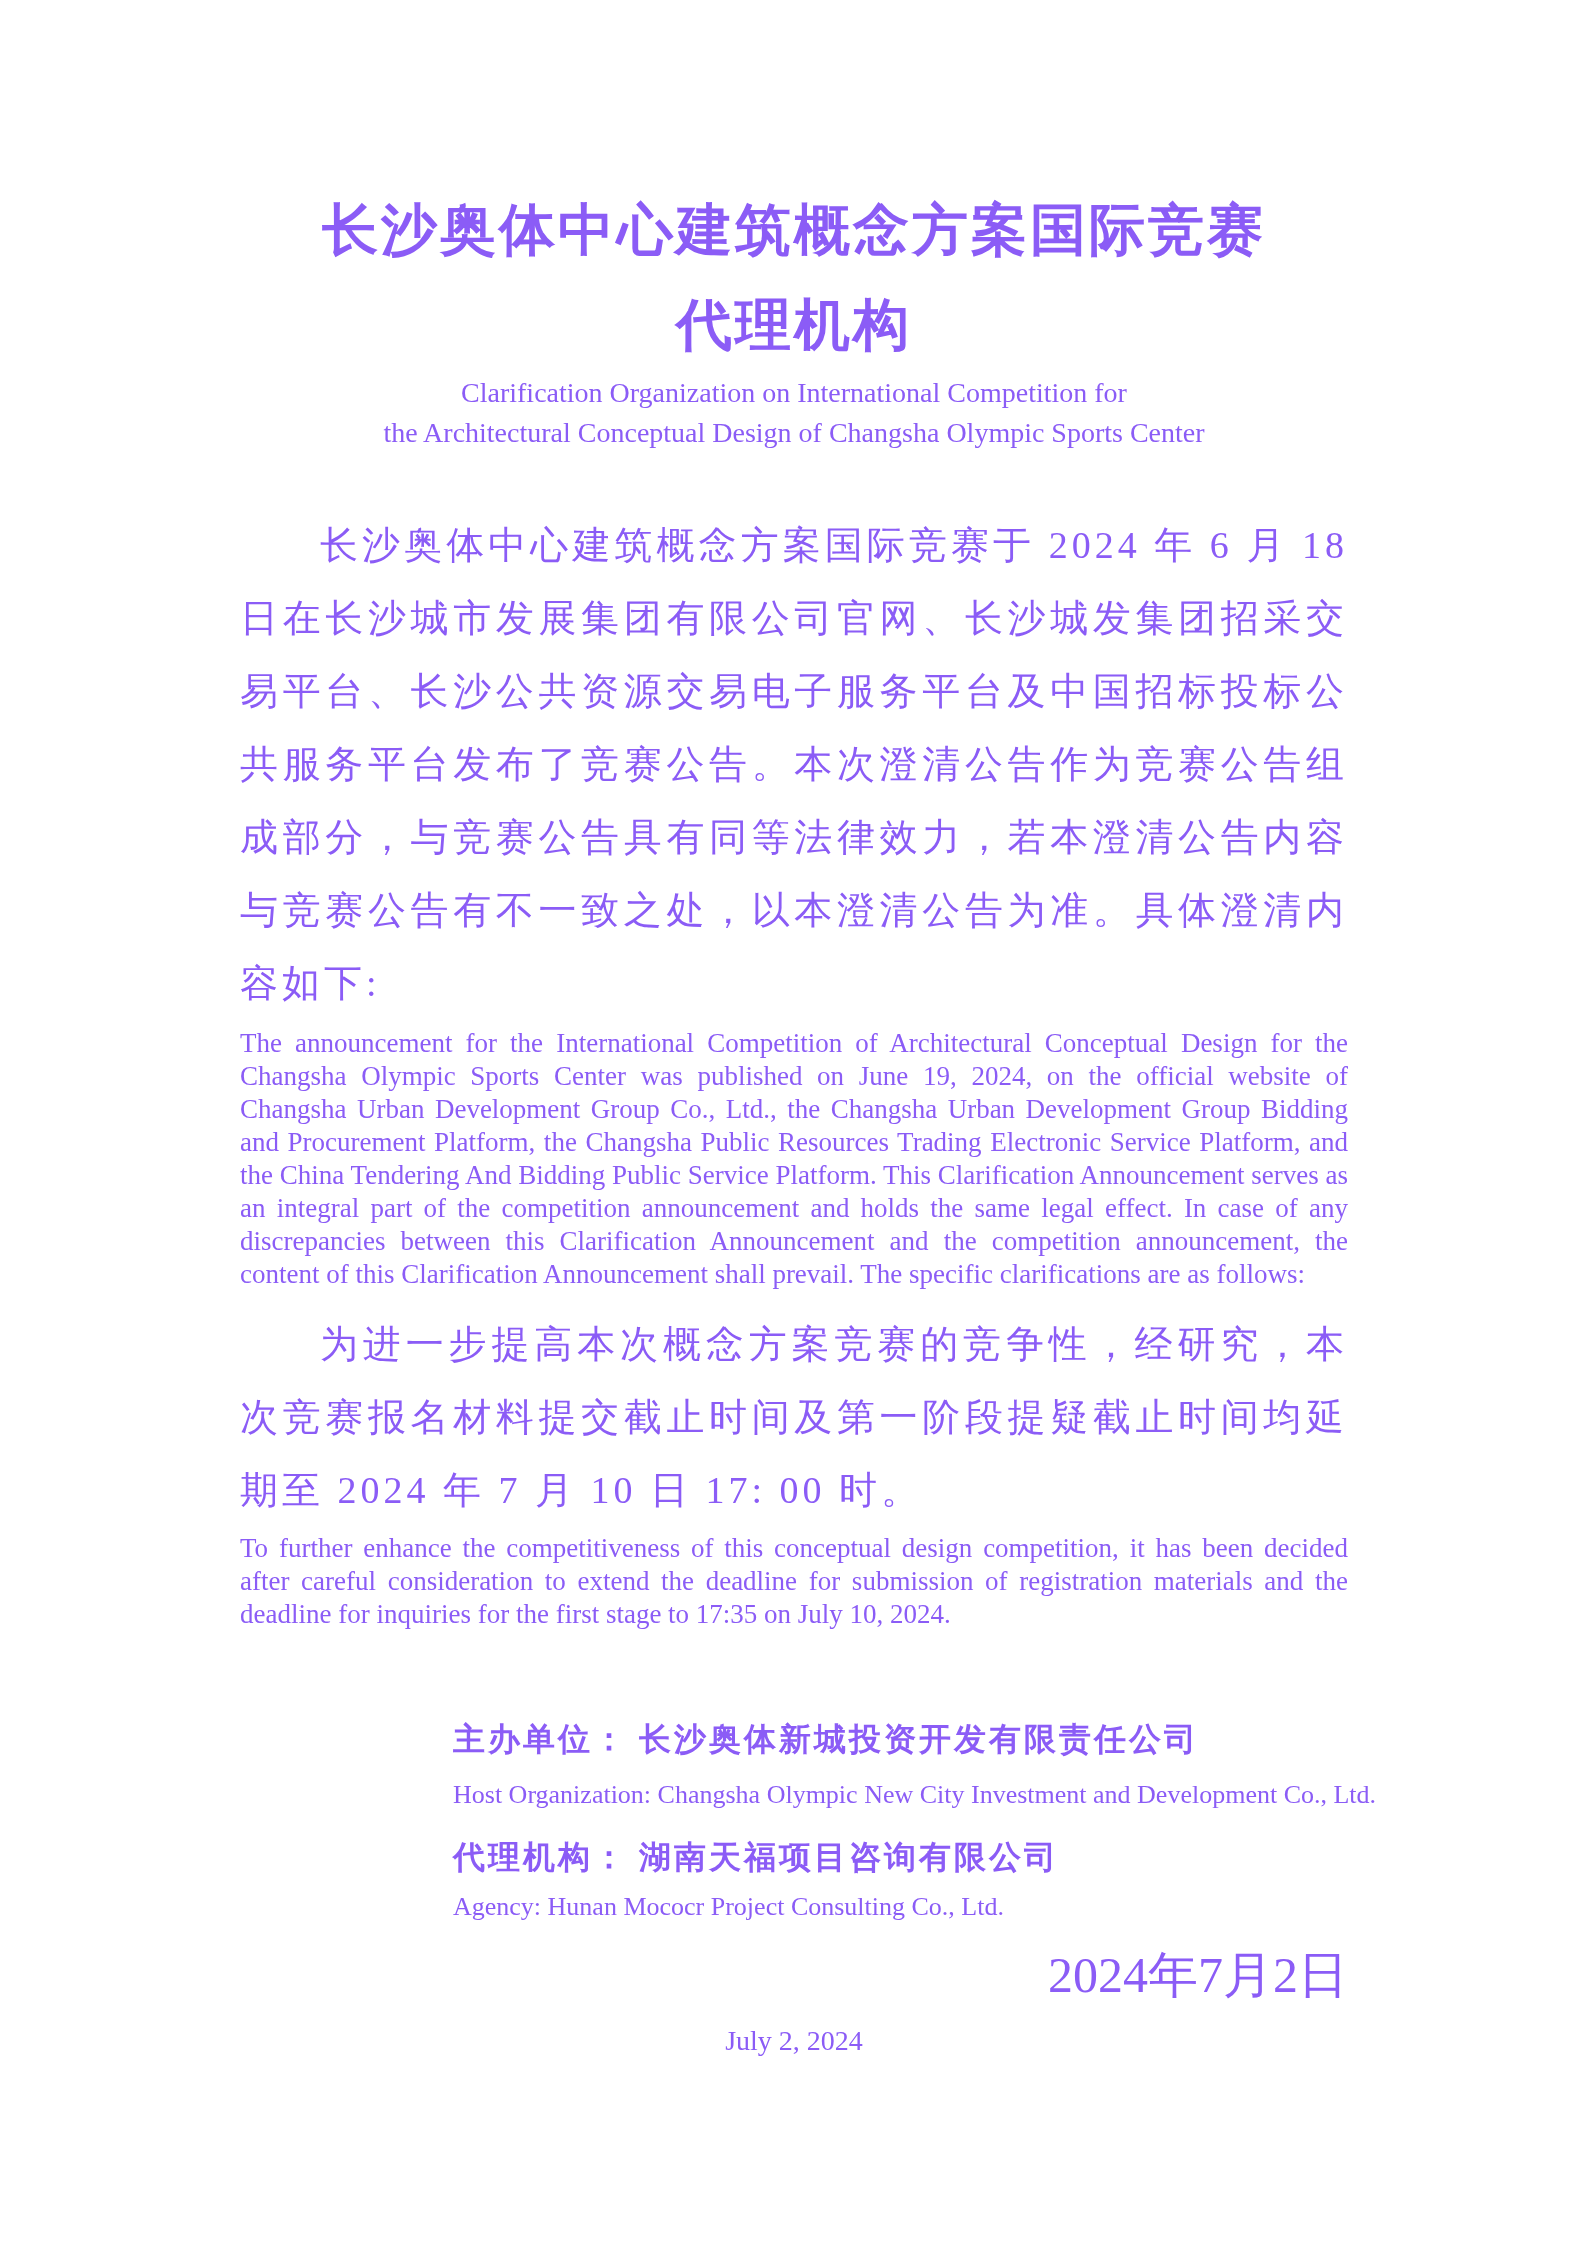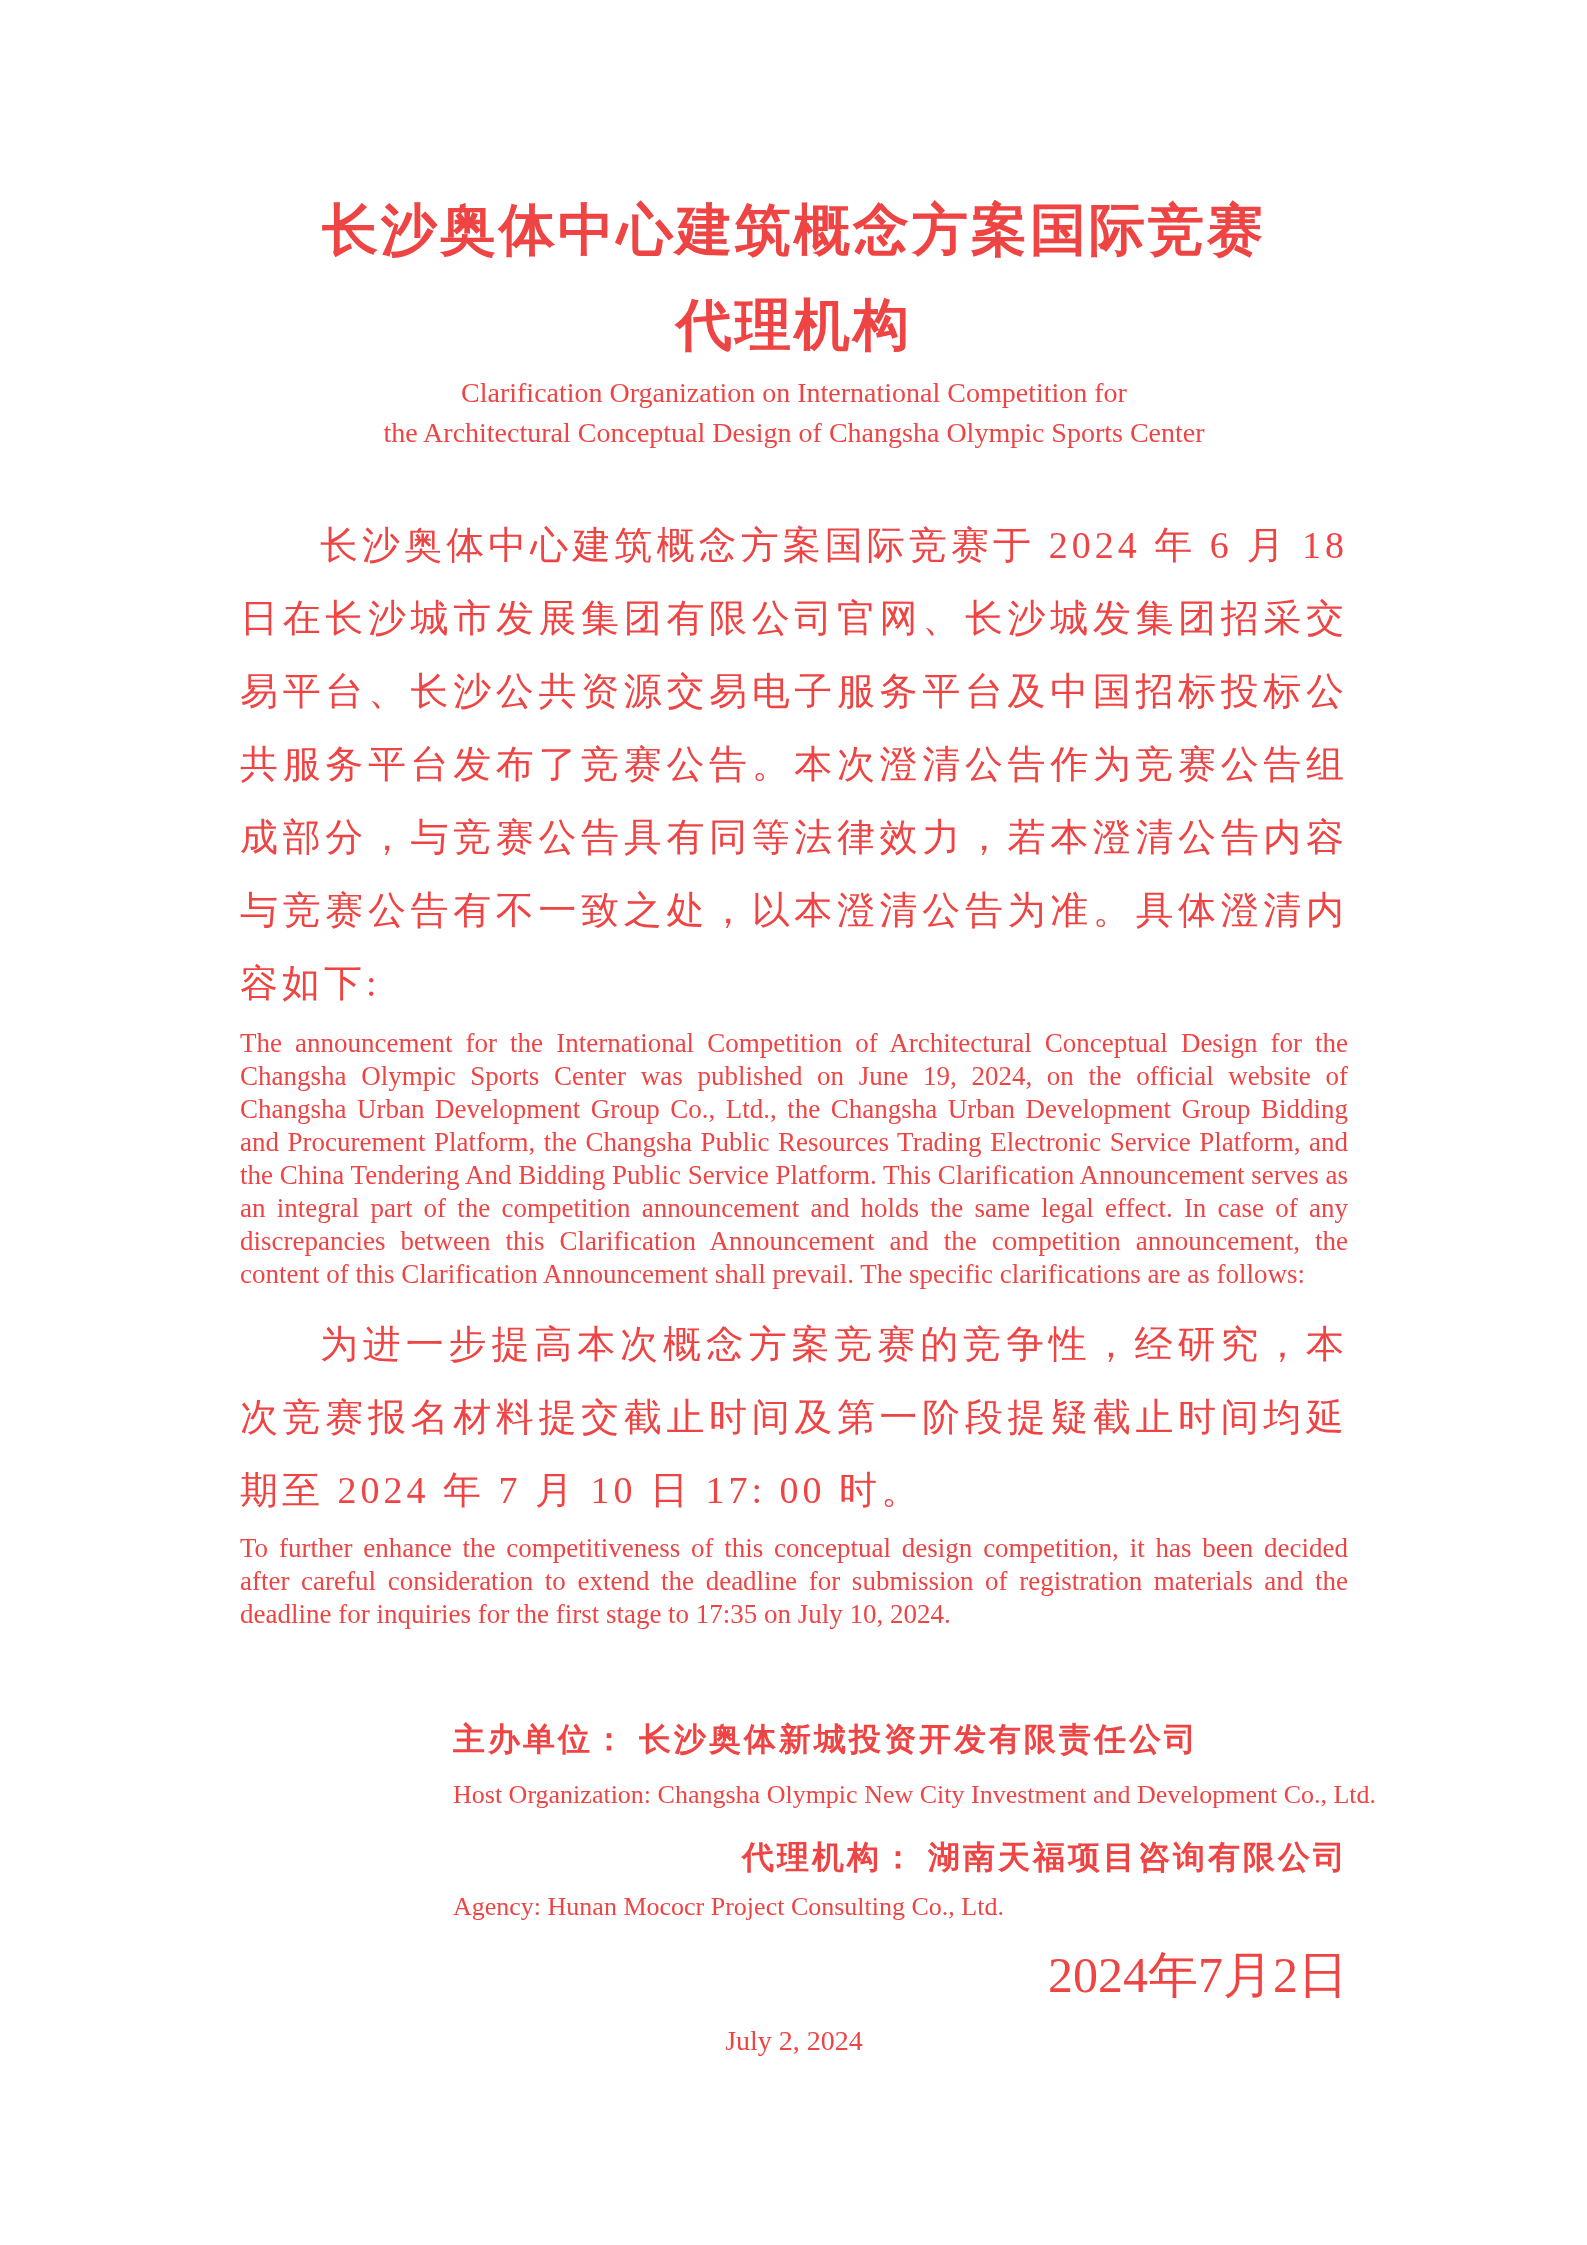--- a/index.html
+++ b/index.html
@@ -5,21 +5,21 @@
   html, body {
     margin: 0;
     padding: 0;
     background: #ffffff;
   }
   .page {
     position: relative;
     width: 1587px;
     height: 2245px;
     background: #ffffff;
-    color: #ef4444;
+    color: #8b5cf6;
     font-family: "Liberation Serif", "DejaVu Serif", serif;
     box-sizing: border-box;
     padding: 183px 239px 0 240px;
     overflow: hidden;
   }
   .title-zh {
     margin: 0;
     font-size: 56px;
     font-weight: bold;
     line-height: 95px;
@@ -58,21 +58,21 @@
     white-space: nowrap;
   }
   .org-en {
     font-size: 26px;
     line-height: 36px;
     padding-left: 213px;
     white-space: nowrap;
   }
   .org-zh.host { margin-top: 78px; }
   .org-en.host { margin-top: 8px; }
-  .org-zh.agency { margin-top: 14px; text-align: right; }
+  .org-zh.agency { margin-top: 14px; }
   .org-en.agency { margin-top: 2px; }
   .date-zh {
     margin-top: 22px;
     font-size: 50px;
     line-height: 56px;
     text-align: right;
   }
   .date-en {
     margin-top: 18px;
     font-size: 28px;

